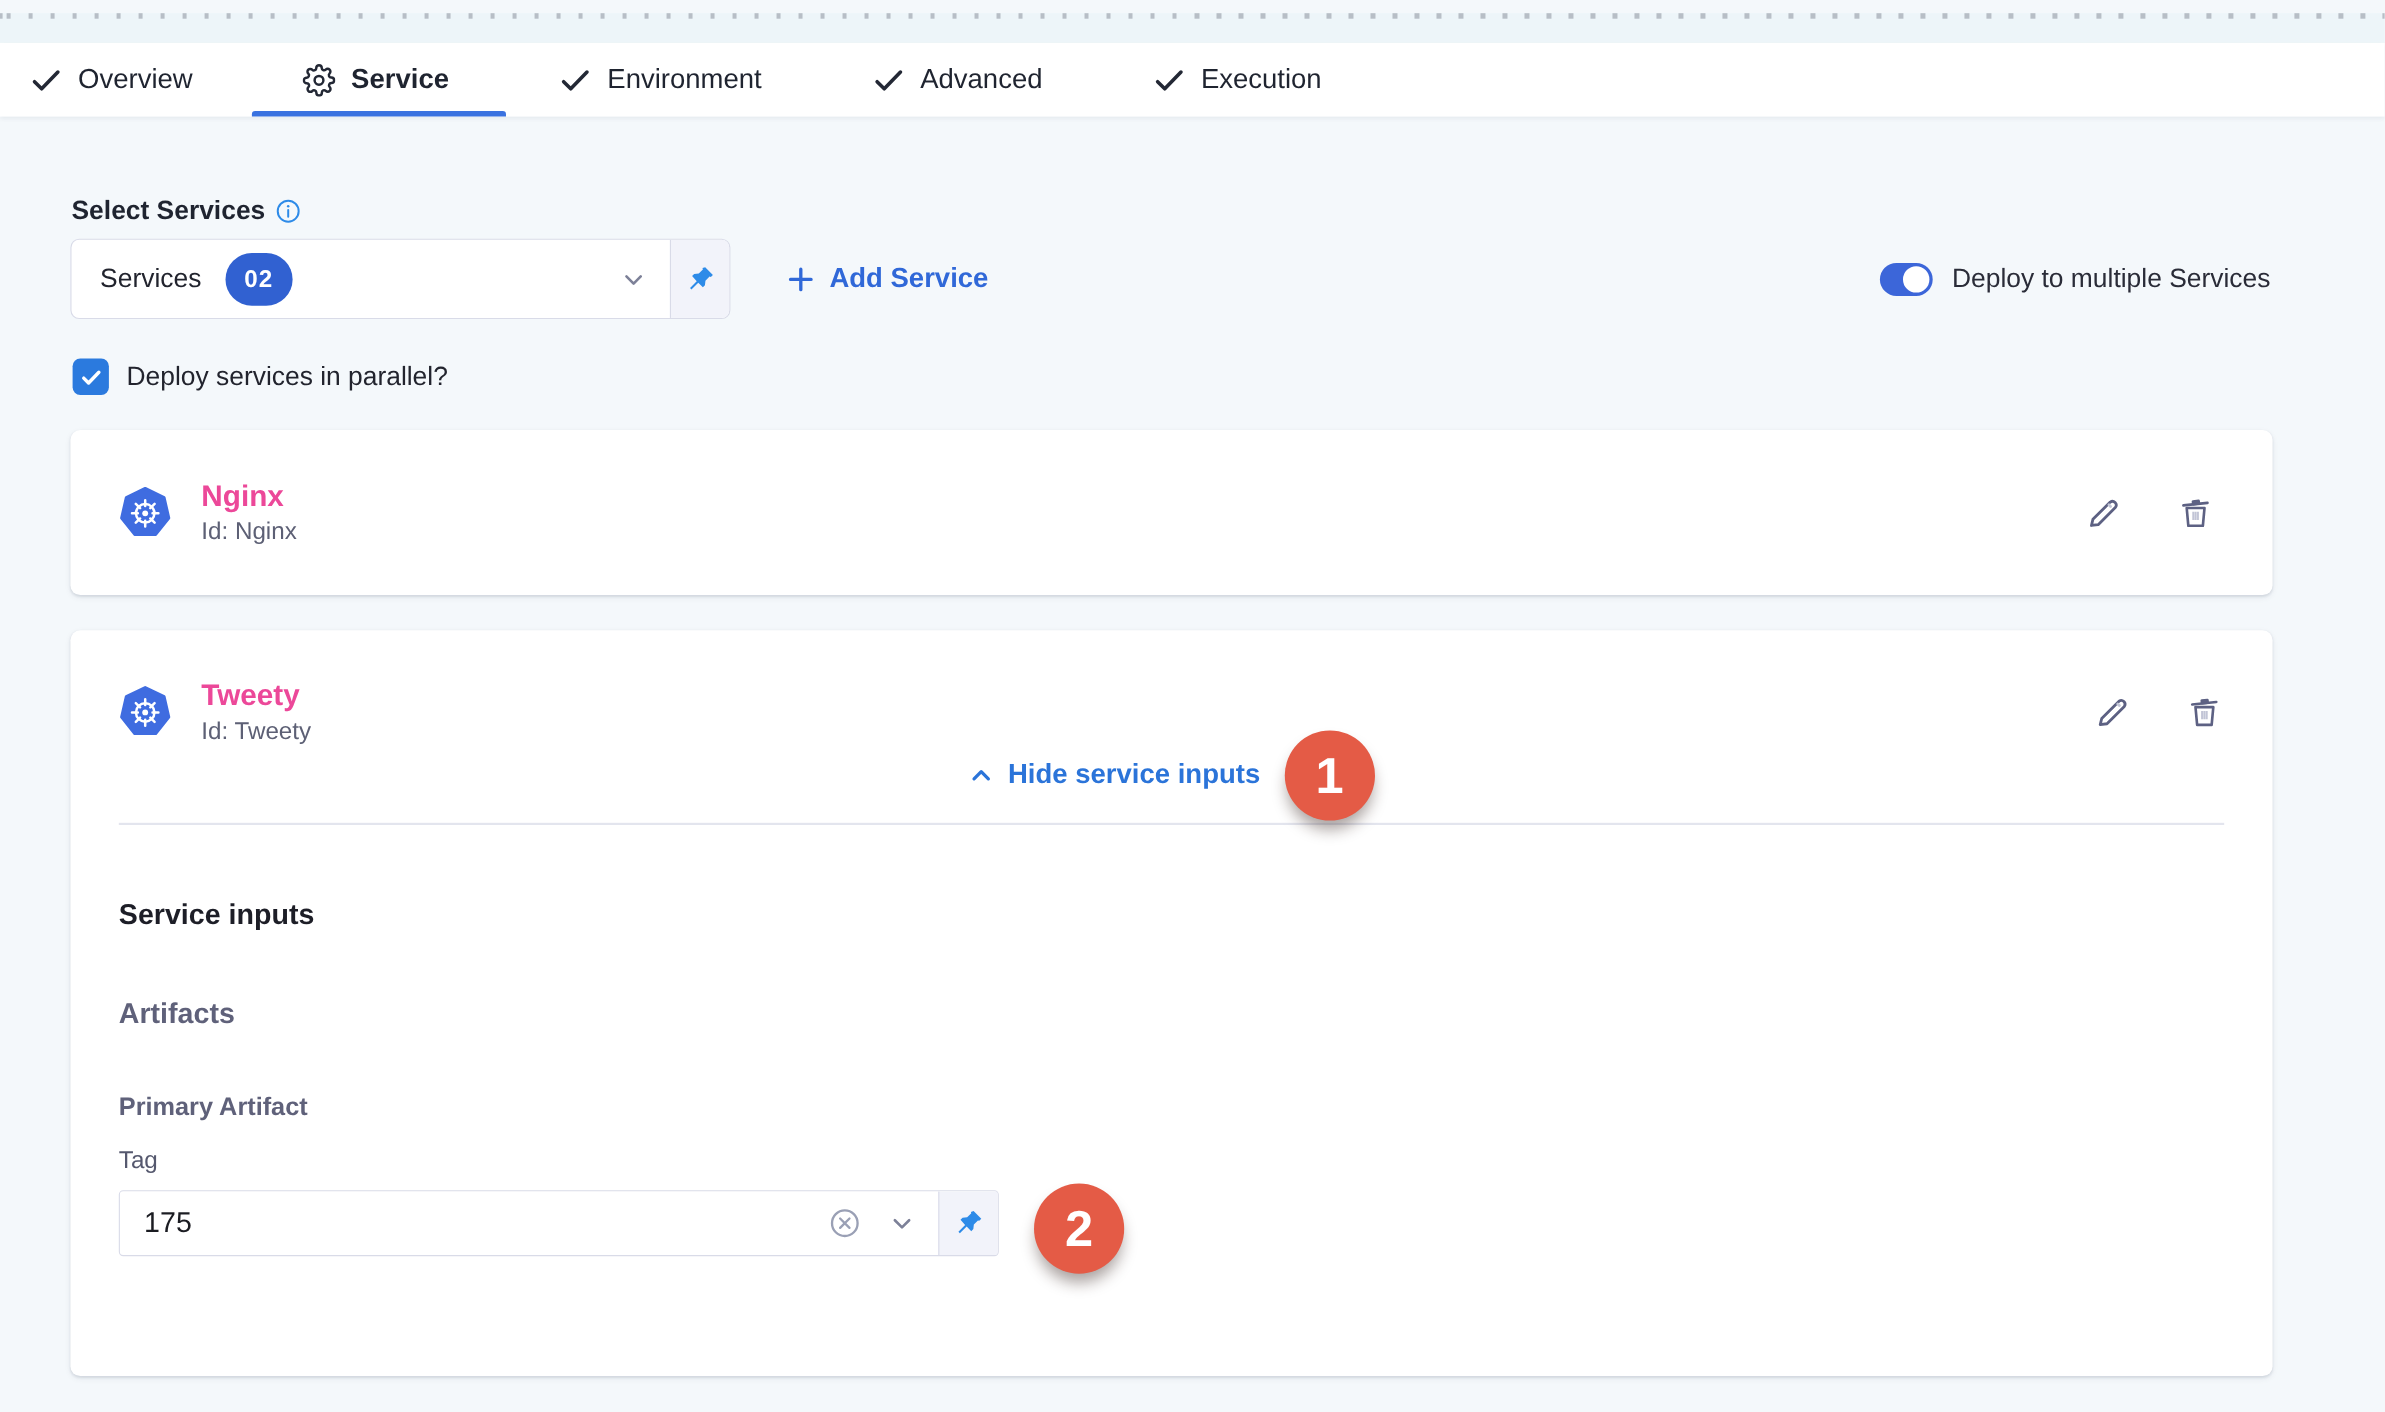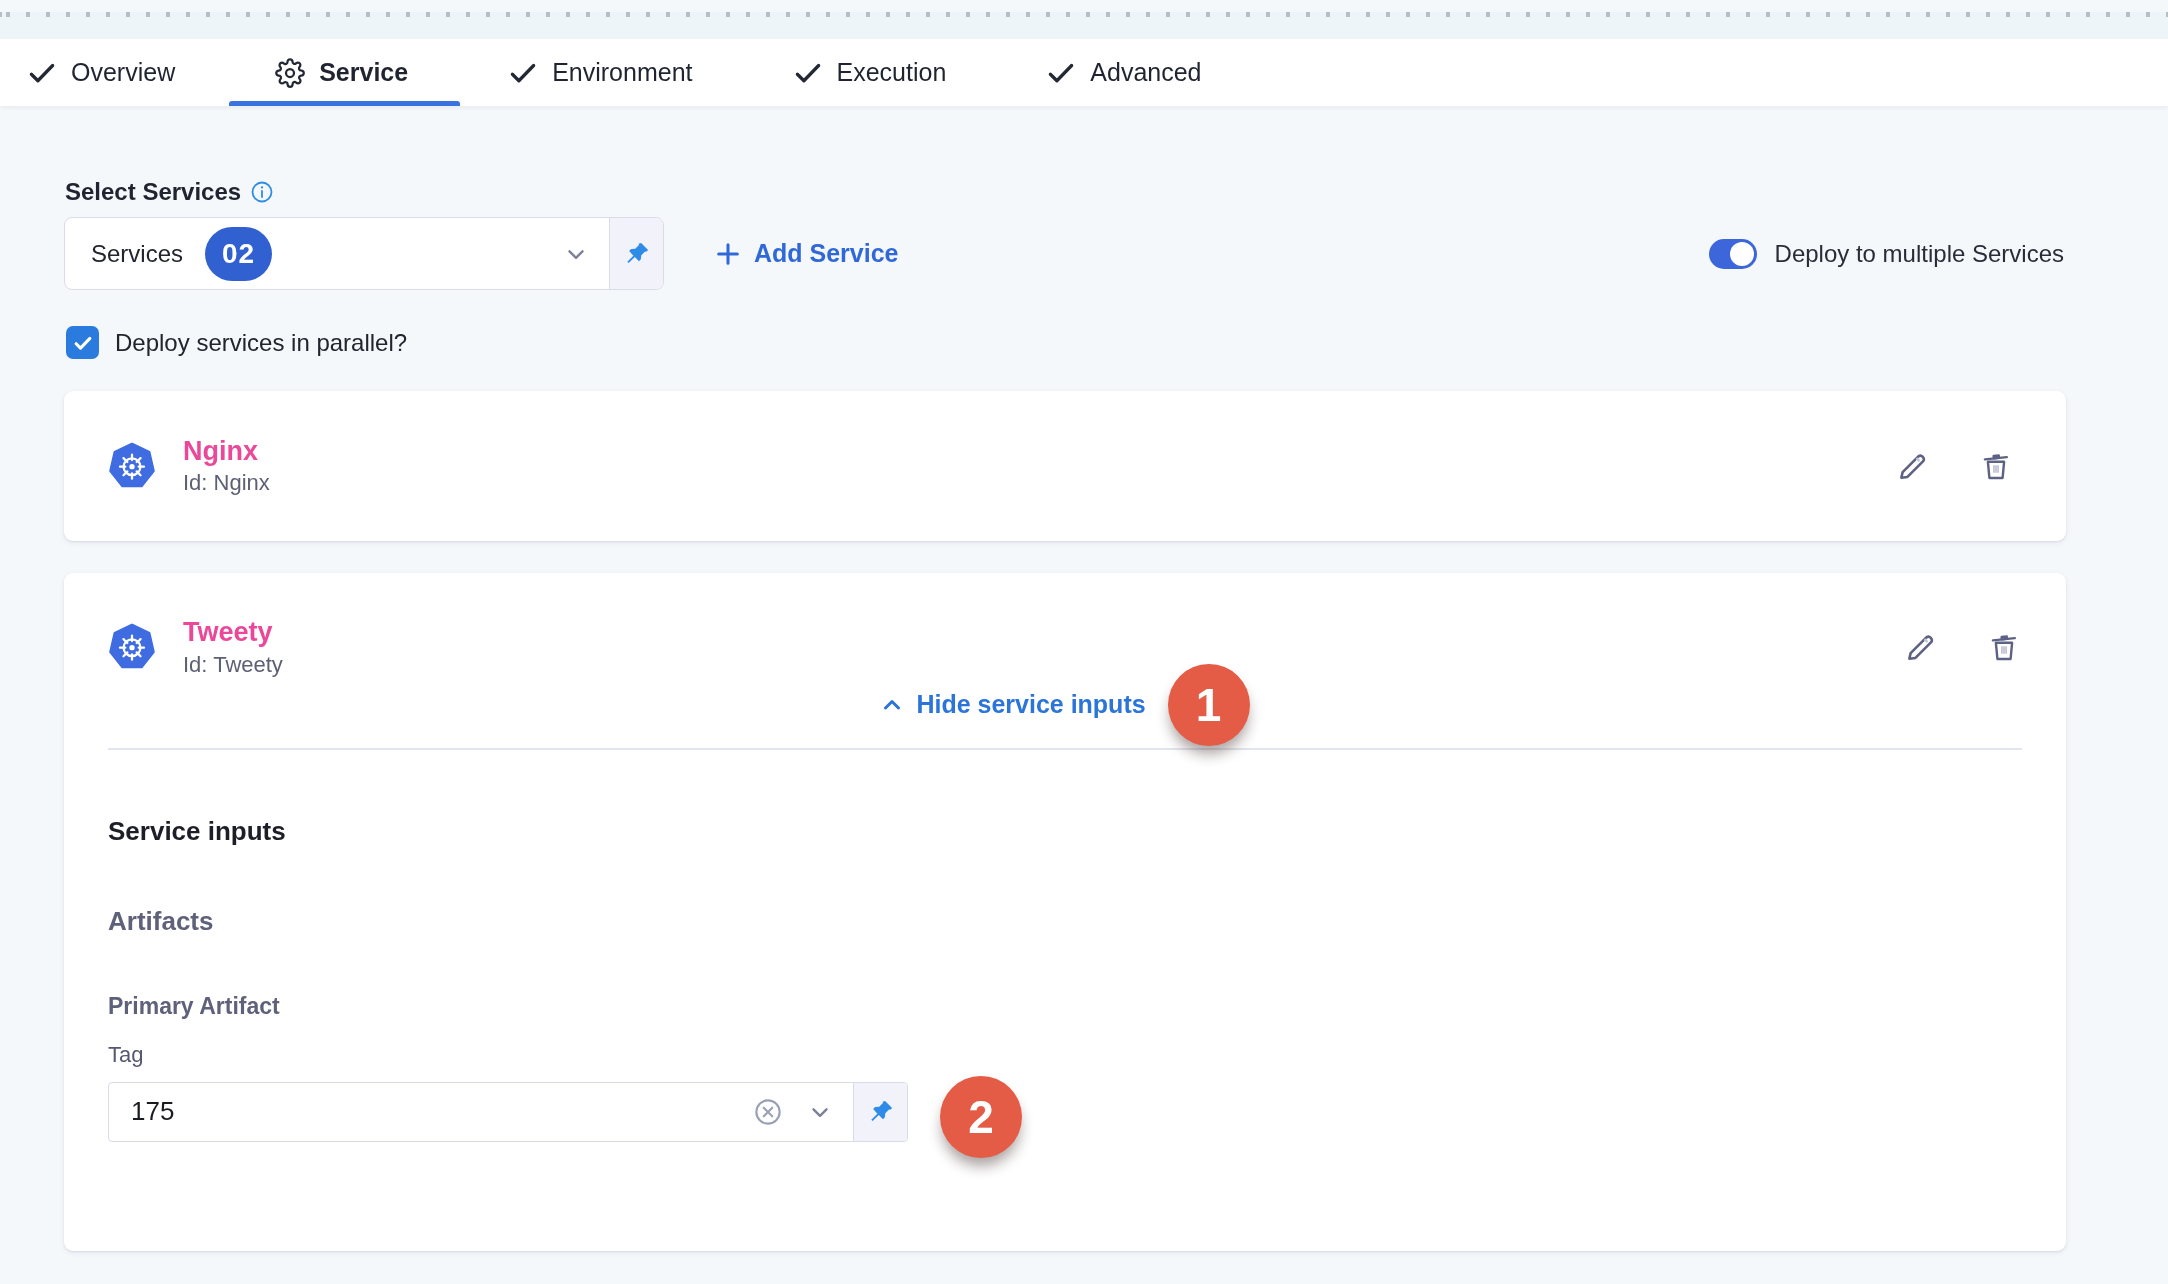--- a/index.html
+++ b/index.html
@@ -49,21 +49,21 @@
     width:600px;height:73px;display:flex;align-items:stretch;
     border:1px solid #d9dbe8;border-radius:8px;background:#ffffff;
     box-sizing:border-box;overflow:hidden;cursor:pointer;
   }
   .services-select .main{
     flex:1;display:flex;align-items:center;padding-left:26px;
   }
   .services-select .val{font-size:24px;color:#22242e;}
   .count-pill{
     margin-left:22px;background:#3161d1;color:#ffffff;
-    font-size:28px;font-weight:700;
+    font-size:22px;font-weight:700;
     padding:11px 17px;border-radius:999px;letter-spacing:1px;
   }
   .services-select .chev{margin-left:auto;margin-right:20px;display:flex;align-items:center;}
   .pin-section{
     width:53px;display:flex;align-items:center;justify-content:center;
     background:#f2f3fa;border-left:1px solid #d9dbe8;
   }
   .add-service{
     margin-left:50px;display:flex;align-items:center;gap:12px;
     color:#3068d8;font-size:25px;font-weight:700;cursor:pointer;white-space:nowrap;
@@ -164,29 +164,29 @@
         </svg>
     </span>
     <span>Environment</span>
   </div>
   <div class="tab">
     <span class="ticon">
       <svg width="30" height="30" viewBox="0 0 24 24" fill="none" stroke="#232835" stroke-width="2.6" stroke-linecap="round" stroke-linejoin="round">
           <path d="M3.5 13l5.2 5.2L20.5 6"></path>
         </svg>
     </span>
-    <span>Execution</span>
+    <span>Advanced</span>
   </div>
   <div class="tab">
     <span class="ticon">
       <svg width="30" height="30" viewBox="0 0 24 24" fill="none" stroke="#232835" stroke-width="2.6" stroke-linecap="round" stroke-linejoin="round">
           <path d="M3.5 13l5.2 5.2L20.5 6"></path>
         </svg>
     </span>
-    <span>Advanced</span>
+    <span>Execution</span>
   </div>
 </div>
 
 <div class="content">
 
   <div class="field-label">
     <span>Select Services</span>
     <span>
       <svg width="24" height="24" viewBox="0 0 24 24" fill="none" stroke="#2e8be8" stroke-width="1.8" stroke-linecap="round">
           <circle cx="12" cy="12" r="9.5"></circle>

